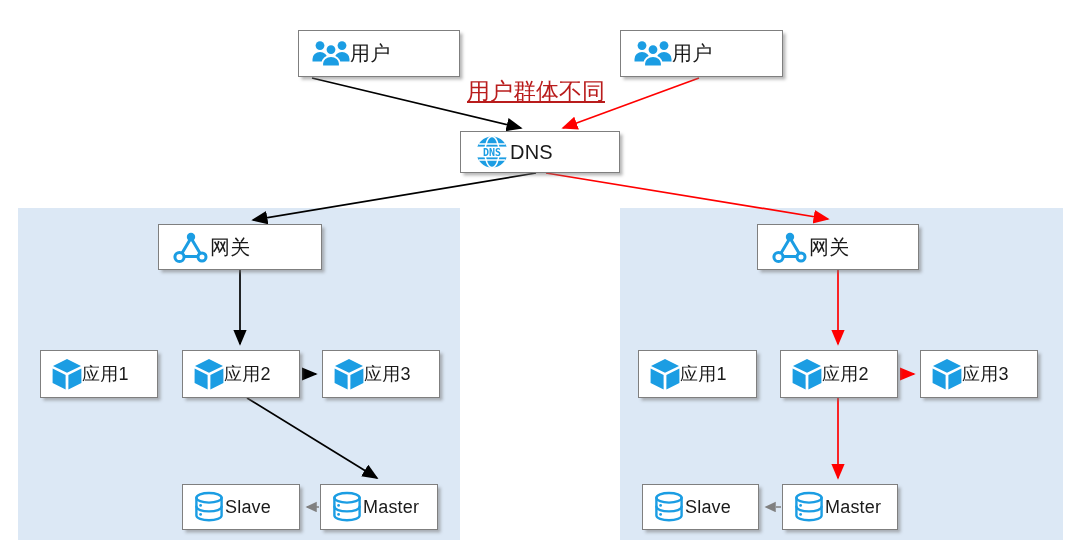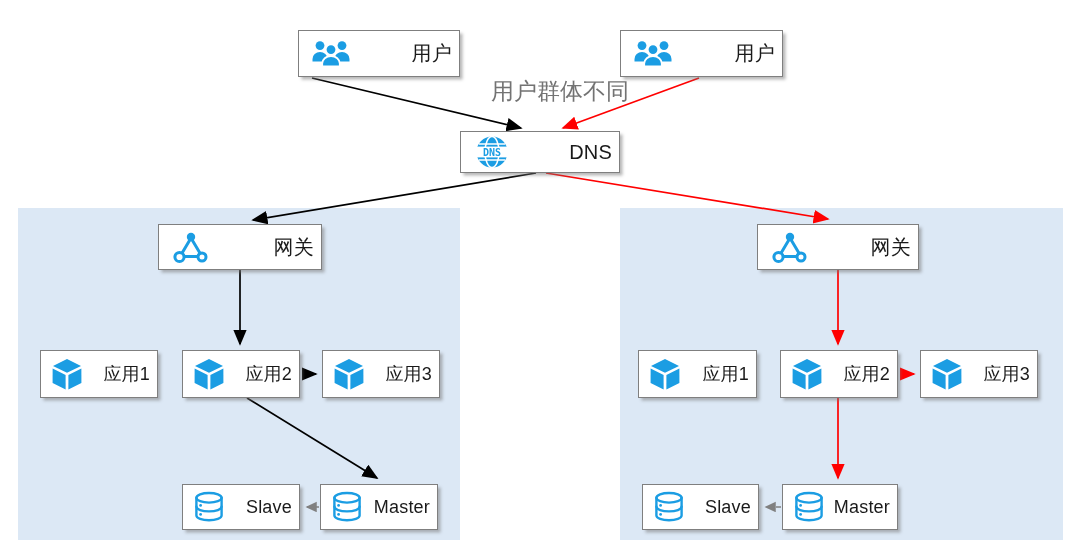--- a/index.html
+++ b/index.html
@@ -12,27 +12,27 @@
     position:absolute; background:#dce8f5;
   }
   #arrow-layer { position:absolute; left:0; top:0; width:1080px; height:554px; pointer-events:none; }
   .node {
     position:absolute; background:#fff; border:1px solid #7f7f7f;
     box-shadow:2.5px 2.5px 3px rgba(120,120,120,.55);
     display:flex; align-items:center;
   }
   .node .icon { display:flex; align-items:center; justify-content:center; margin-left:13px; }
   .node .label {
-    flex:1; text-align:right; color:#1a1a1a; font-size:20px; letter-spacing:.2px;
+    flex:1; text-align:left; color:#1a1a1a; font-size:20px; letter-spacing:.2px;
     padding-right:7px; white-space:nowrap;
   }
   .node.small .label { font-size:18px; }
   #annotation {
-    position:absolute; left:467px; top:76px; width:162px; text-align:right;
-    font-size:23px; color:#737373; white-space:nowrap;
+    position:absolute; left:467px; top:76px; width:162px; text-align:left;
+    font-size:23px; color:#b91c1c; white-space:nowrap;text-decoration:underline;
   }
   svg { display:block; }
 </style>
 </head>
 <body>
 
 <div id="canvas">
 
   <svg width="0" height="0" style="position:absolute" aria-hidden="true">
     <defs>

